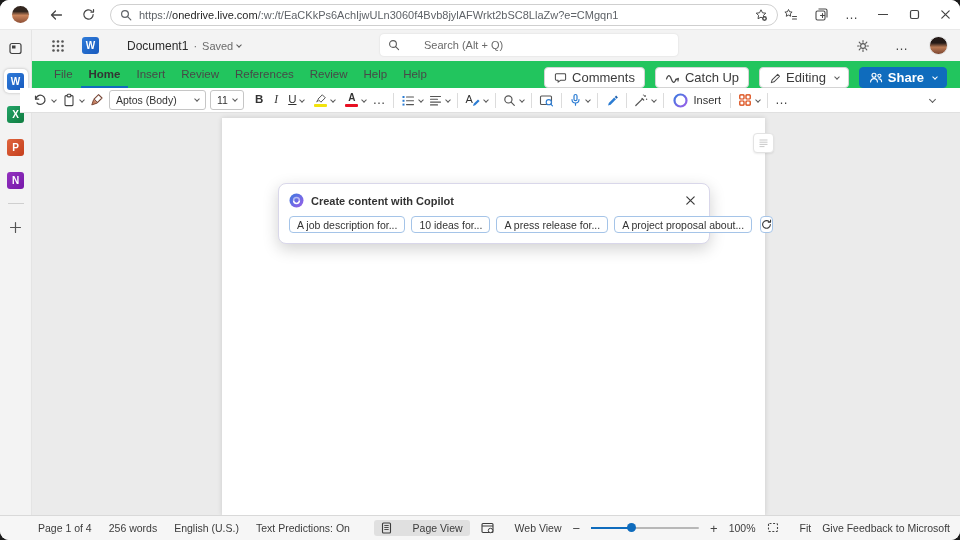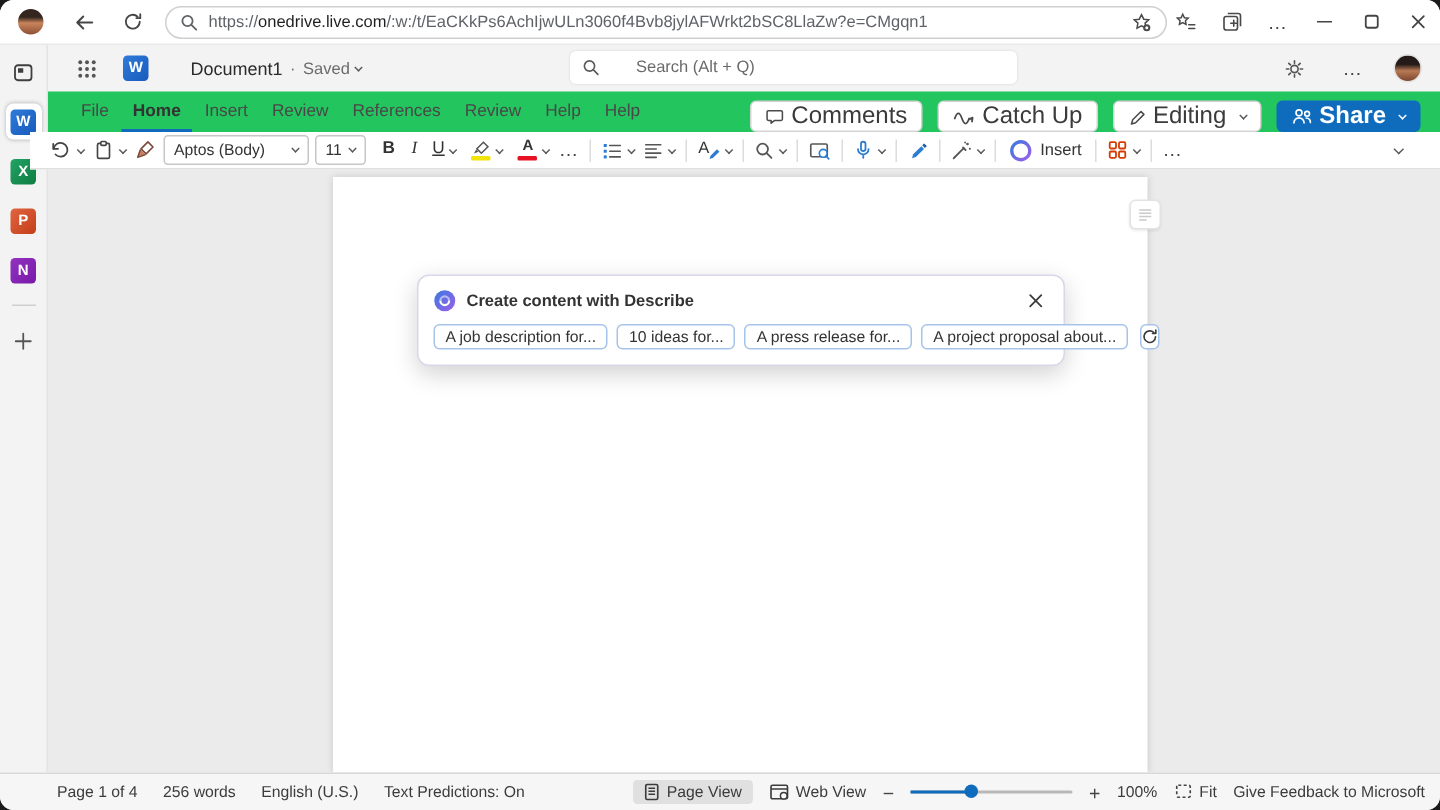--- a/index.html
+++ b/index.html
@@ -40,21 +40,21 @@
   #hsearch input{border:0;outline:0;font-size:11px;color:#444;margin-left:24px;flex:1;background:transparent;font-family:"Liberation Sans",sans-serif}
   #hsearch input::placeholder{color:#6a6a6a}
   .wh-right{position:absolute;right:12px;top:0;height:31px;display:flex;align-items:center;gap:15px}
   .h-avatar{width:19px;height:19px;border-radius:50%;background:linear-gradient(180deg,#241a17 0%,#241a17 35%,#b97a55 60%,#7c4630 100%);border:1px solid #e2e2e2}
 
   
   #tabsrow{position:absolute;top:61px;left:32px;right:0;height:27px;background:#22c55e;display:flex;align-items:flex-end;padding-left:14px}
   .rtab{font-size:11.5px;color:#484848;padding:0 8px;height:26px;display:flex;align-items:center;border-bottom:2.5px solid transparent}
   .rtab.active{font-weight:700;color:#333;border-bottom-color:#0f6cbd}
   .tabs-right{position:absolute;right:13px;display:flex;align-items:center;gap:10px}
-  .pill-btn{display:flex;align-items:center;gap:5px;height:21px;padding:0 9px;background:#fff;border:1px solid #d4d4d4;border-radius:4px;font-size:16px;color:#3b3b3b}
+  .pill-btn{display:flex;align-items:center;gap:5px;height:21px;padding:0 9px;background:#fff;border:1px solid #d4d4d4;border-radius:4px;font-size:13px;color:#3b3b3b}
   .pill-btn.share{background:#0f6cbd;border-color:#0f6cbd;color:#fff;font-weight:600}
   .pill-btn.share .cv{border-color:#fff}
 
   
   #toolbar{position:absolute;top:88px;left:20px;right:0;height:25px;background:#fff;border-bottom:1px solid #e0e0e0;display:flex;align-items:center;padding:0 10px}
   .tbi{display:flex;align-items:center;height:20px;padding:0 3px;border-radius:3px;flex:none}
   .selbox{display:flex;align-items:center;justify-content:space-between;height:20px;border:1px solid #c6c6c6;border-radius:3px;background:#fff;font-size:10.5px;color:#333;padding:0 6px;margin:0 2px}
   .fmt-letter{font-size:11.5px;color:#333;line-height:1}
   .bar-under{position:relative;display:flex;flex-direction:column;align-items:center;gap:1px}
   .bar{width:13px;height:3px;border-radius:1px}
@@ -76,21 +76,21 @@
   #promptbox{position:relative;margin-top:8px;height:57px;border:1px solid #aeaeae;border-bottom:2px solid #0f6cbd;border-radius:6px;background:#fff}
   #promptbox textarea{position:absolute;left:10px;right:10px;top:7px;height:26px;border:0;outline:0;resize:none;font-size:11.5px;color:#333;font-family:"Liberation Sans",sans-serif;background:transparent}
   #promptbox textarea::placeholder{color:#5f5f5f}
   .pb-icons{position:absolute;left:11px;bottom:6px;display:flex;align-items:center;gap:13px}
   .pb-send{position:absolute;right:9px;bottom:6px}
 
   
   #statusbar{position:absolute;left:0;right:0;bottom:0;height:25px;background:#f6f6f6;border-top:1px solid #d9d9d9;display:flex;align-items:center;font-size:10.5px;color:#3c3c3c;padding:0 10px 0 38px}
   .sb-left{display:flex;align-items:center;gap:17px}
   .sb-right{margin-left:auto;display:flex;align-items:center;gap:11px}
-  .sb-item{display:flex;gap:5px}
+  .sb-item{display:flex;gap:21px}
   .sb-sel{background:#e0e0e0;border-radius:3px;padding:2px 7px}
   .zoom-track{position:relative;width:108px;height:2px;background:#b8b8b8;border-radius:1px}
   .zoom-fill{position:absolute;left:0;top:0;height:2px;width:40px;background:#0f6cbd}
   .zoom-thumb{position:absolute;left:36px;top:-4px;width:9px;height:9px;border-radius:50%;background:#0f6cbd}
   .zoom-glyph{font-size:13px;color:#444}
 </style>
 </head>
 <body>
 
 <div id="win">
@@ -457,21 +457,21 @@
             <defs>
               <linearGradient id="cg2" x1="0" y1="0" x2="1" y2="1">
                 <stop offset="0" stop-color="#3b79e0"></stop>
                 <stop offset="1" stop-color="#9b5fe8"></stop>
               </linearGradient>
             </defs>
             <circle cx="7.5" cy="7.5" r="7" fill="url(#cg2)"></circle>
             <path d="M4.6 7.5a2.9 2.9 0 0 0 5.8 0" fill="none" stroke="#fff" stroke-width="1.5"></path>
             <path d="M10.4 7.5a2.9 2.9 0 0 0-5.8 0" fill="none" stroke="#ffffff88" stroke-width="1.5"></path>
           </svg>
-        <span class="cd-title">Create content with Describe</span>
+        <span class="cd-title">Create content with Copilot</span>
         <div class="cd-close">
           <svg width="11" height="11" viewBox="0 0 11 11">
               <path d="M1.8 1.8l7.4 7.4M9.2 1.8L1.8 9.2" stroke="#3c3c3c" stroke-width="1.2" stroke-linecap="round"></path>
             </svg>
         </div>
       </div>
       <div class="chips">
         <button class="chip">A job description for...</button>
         <button class="chip">10 ideas for...</button>
         <button class="chip">A press release for...</button>

